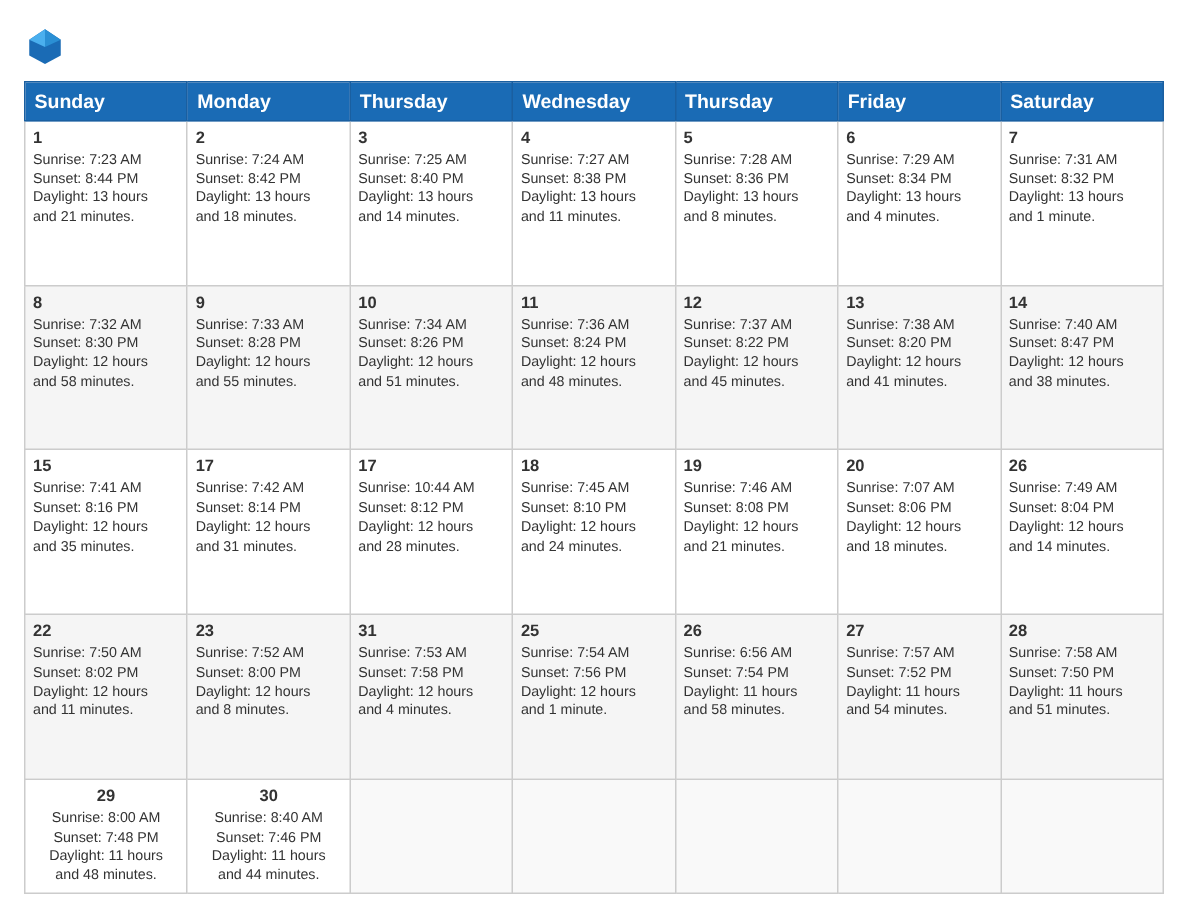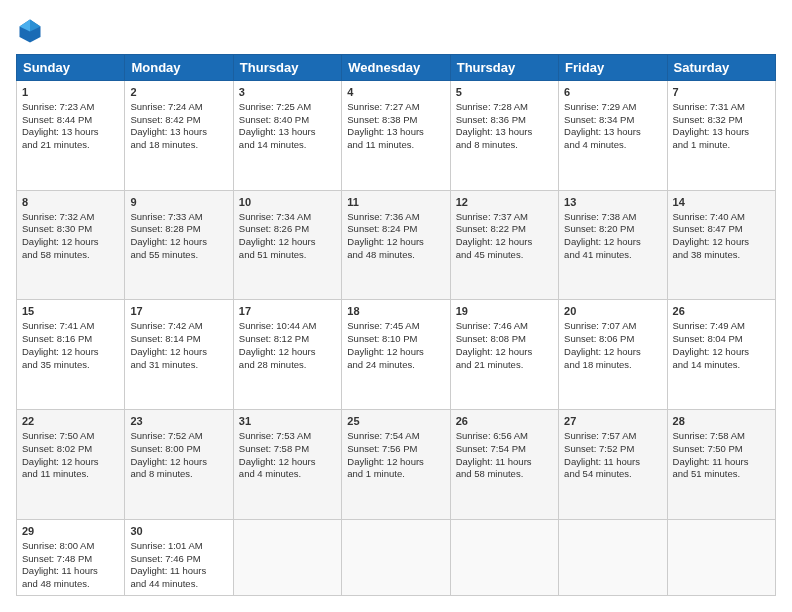--- a/index.html
+++ b/index.html
@@ -85,20 +85,21 @@
       font-size: 11px;
       font-weight: bold;
       display: block;
       margin-bottom: 1px;
     }
     .empty-cell {
       background: #f9f9f9 !important;
     }
     .last-row td {
       height: 60px;
+      text-align: center;
     }
   </style>
 </head>
 <body>
 
 <div class="page">
   <div class="header">
     <div class="logo">
       <svg class="logo-icon" viewBox="0 0 40 40">
         <polygon points="20,5 35,15 35,30 20,38 5,30 5,15" fill="#1a6bb5"></polygon>
@@ -337,21 +338,21 @@
         <tr class="last-row">
           <td>
             <span class="day-num">29</span>
             <div>Sunrise: 8:00 AM</div>
             <div>Sunset: 7:48 PM</div>
             <div>Daylight: 11 hours</div>
             <div>and 48 minutes.</div>
           </td>
           <td>
             <span class="day-num">30</span>
-            <div>Sunrise: 1:01 AM</div>
+            <div>Sunrise: 8:40 AM</div>
             <div>Sunset: 7:46 PM</div>
             <div>Daylight: 11 hours</div>
             <div>and 44 minutes.</div>
           </td>
           <td class="empty-cell"></td>
           <td class="empty-cell"></td>
           <td class="empty-cell"></td>
           <td class="empty-cell"></td>
           <td class="empty-cell"></td>
         </tr>

